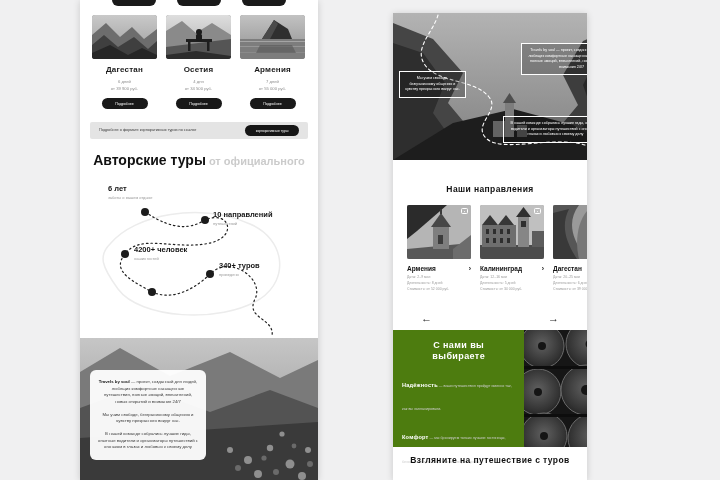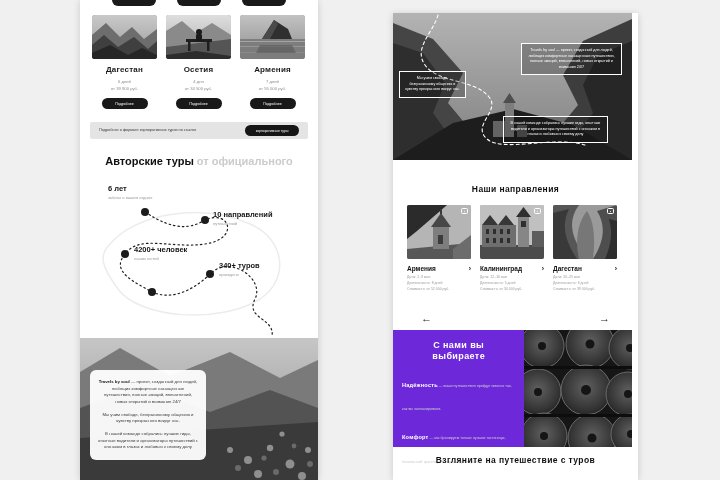--- a/index.html
+++ b/index.html
@@ -23,39 +23,39 @@
   .pill-btn { margin:6px auto 0; width:46px; height:11px; border-radius:6px; background:#191919;
               color:#fff; font-size:3.6px; display:flex; align-items:center; justify-content:center;
               border:none; cursor:pointer; font-family:inherit; }
 
   .banner { top:122px; left:10px; width:218px; height:17px; background:#e4e4e4; border-radius:2px;
             display:flex; align-items:center; padding:0 9px; }
   .banner .txt { font-size:3.8px; color:#3a3a3a; width:118px; line-height:1.3; }
   .banner .pill-btn { margin:0 0 0 auto; width:54px; height:11px; background:#161616; font-size:3.4px; }
 
   .lp-heading { top:150px; left:0; width:100%; text-align:center; line-height:1.25; }
-  .lp-heading .b { font-size:11px; font-weight:bold; color:#111; }
+  .lp-heading .b { font-size:14px; font-weight:bold; color:#111; }
   .lp-heading .l { font-size:11px; font-weight:bold; color:#cbcbcb;margin-top:7px; }
 
   .stats { top:184px; left:0; width:238px; height:152px;padding-left:8px; }
   .stats svg { position:absolute; left:0; top:0; }
   .stat { position:absolute; }
   .stat .v { font-size:7.5px; font-weight:bold; color:#151515; white-space:nowrap; }
   .stat .c { font-size:4px; color:#9a9a9a; margin-top:1.5px; line-height:1.5; }
 
   .lp-photo { top:338px; left:0; width:238px; height:142px; overflow:hidden; }
   .lp-photo svg { display:block; }
   .about-card { left:10px; top:32px; width:116px; background:rgba(255,255,255,.95); border-radius:6px;
                 padding:9px 8px; text-align:center; font-size:4.3px; line-height:1.55; color:#3c3c3c; }
   .about-card p { margin-bottom:6px; }
   .about-card p:last-child { margin-bottom:0; }
   .about-card b { color:#111; }
 
   
-  #right-page { left:393px; top:13px; width:245px; height:467px; }
+  #right-page { left:393px; top:13px; width:194px; height:467px; }
   .hero { top:0; left:0; width:239px; height:147px; overflow:hidden; }
   .hero svg { display:block; }
   .hero-box { position:absolute; border:1px solid #fff; color:#fff; background:rgba(10,10,10,.25);
               font-size:3.7px; line-height:1.5; padding:4px 5px; text-align:center; }
   #hero-box-1 { left:128px; top:30px;  width:101px; }
   #hero-box-2 { left:6px;   top:58px;  width:67px;  }
   #hero-box-3 { left:110px; top:103px; width:105px; }
 
   .dir-heading { top:171px; left:0; width:100%; text-align:center; font-size:8.5px; font-weight:bold;
                  letter-spacing:.4px; color:#111; }
@@ -68,21 +68,21 @@
   .gallery-icon:after { content:""; position:absolute; left:1.5px; top:1.5px; width:1.6px; height:1.6px;
                         border-radius:50%; background:#fff; }
   .dir-title { display:flex; align-items:center; margin-top:6px; cursor:pointer; }
   .dir-title .t { font-size:6.5px; font-weight:bold; color:#111; }
   .dir-title .a { margin-left:auto; font-size:7px; font-weight:bold; color:#111; }
   .dir-lines { margin-top:3px; font-size:3.5px; color:#9b9b9b; line-height:1.65; }
   .slider-arrows { top:300px; left:28px; right:28px; display:flex; justify-content:space-between; }
   .slider-arrows span { font-size:11px; color:#1c1c1c; cursor:pointer; line-height:1; }
 
   .choose { top:317px; left:0; width:239px; height:117px; display:flex; }
-  .choose-panel { width:55%; height:100%; background:#6d28d9; color:#fff; padding:10px 9px 8px; }
+  .choose-panel { width:55%; height:100%; background:#4d7c0f; color:#fff; padding:10px 9px 8px; }
   .choose-title { text-align:center; font-size:9px; font-weight:bold; line-height:1.2; letter-spacing:.4px;
                   margin-bottom:8px; }
   .choose-item { margin-bottom:6.5px; line-height:1.45; }
   .choose-item b { font-size:5.6px; letter-spacing:.2px; }
   .choose-item span { font-size:3.7px; color:#cdcdcd; }
   .choose-photo { width:45%; height:100%; overflow:hidden; background:#1c1c1c; }
   .choose-photo svg { display:block; }
 
   .rp-bottom-heading { top:442px; left:0; width:100%; text-align:center; font-size:8.5px;
                        font-weight:bold; letter-spacing:.4px; color:#111; }

